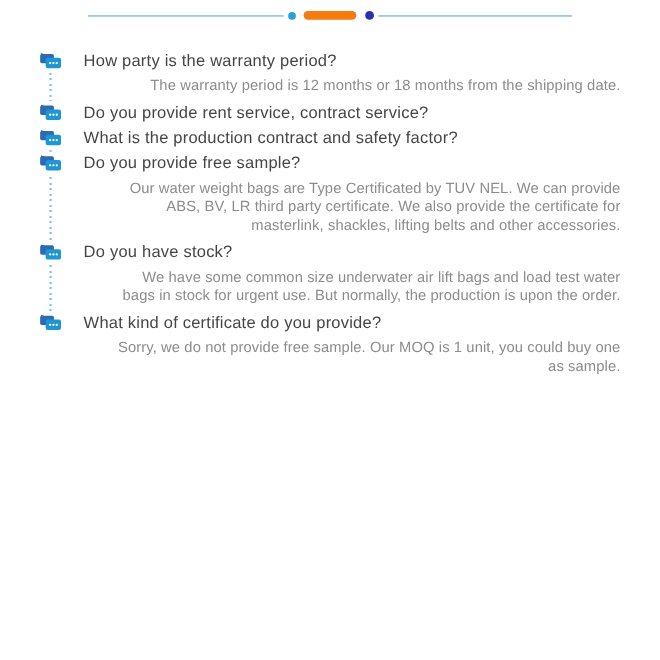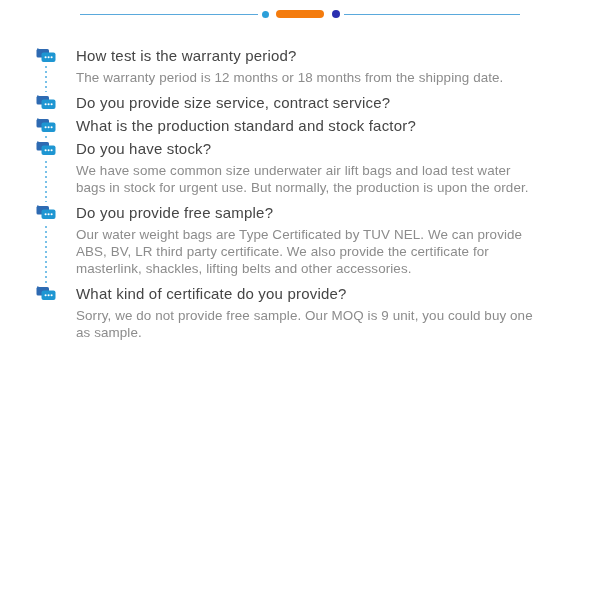--- a/index.html
+++ b/index.html
@@ -41,20 +41,21 @@
   .icon-wrap svg{display:block;background:#fff;box-shadow:0 0 0 3px #fff}
   .texts{flex:1;min-width:0}
   .question{
     font-size:15px;line-height:19px;letter-spacing:.2px;
     color:#454545;margin:0 0 4px;
   }
   .answer{
     font-size:13.4px;line-height:17px;letter-spacing:.1px;
     color:#8c8c8c;margin:0 0 7px;
     white-space:pre-line;
+    text-align:right;
   }
   .faq-item:last-child .answer{margin-bottom:0}
 </style>
 </head>
 <body>
 
 <div class="page">
 
   <div class="divider">
     <span class="d-line left"></span>
@@ -72,72 +73,54 @@
       <svg width="20" height="15" viewBox="0 0 20 15" xmlns="http://www.w3.org/2000/svg">
         <path d="M1.2,3.2 L1.2,0.2 L5,1.6 Z" fill="#2e6ab2"></path>
         <rect x="0.5" y="1" width="12.5" height="8.5" rx="1.6" fill="#2e6ab2"></rect>
         <rect x="5.5" y="4.5" width="14" height="9.5" rx="2" fill="#1e96d2"></rect>
         <circle cx="9.6" cy="9.3" r="1.05" fill="#ffffff"></circle>
         <circle cx="12.6" cy="9.3" r="1.05" fill="#ffffff"></circle>
         <circle cx="15.6" cy="9.3" r="1.05" fill="#ffffff"></circle>
       </svg>
     </span>
     <div class="texts">
-      <div class="question">How test is the warranty period?</div>
+      <div class="question">How party is the warranty period?</div>
       <div class="answer">The warranty period is 12 months or 18 months from the shipping date.</div>
     </div>
   </div>
 
   <div class="faq-item">
     <span class="icon-wrap">
       <svg width="20" height="15" viewBox="0 0 20 15" xmlns="http://www.w3.org/2000/svg">
         <path d="M1.2,3.2 L1.2,0.2 L5,1.6 Z" fill="#2e6ab2"></path>
         <rect x="0.5" y="1" width="12.5" height="8.5" rx="1.6" fill="#2e6ab2"></rect>
         <rect x="5.5" y="4.5" width="14" height="9.5" rx="2" fill="#1e96d2"></rect>
         <circle cx="9.6" cy="9.3" r="1.05" fill="#ffffff"></circle>
         <circle cx="12.6" cy="9.3" r="1.05" fill="#ffffff"></circle>
         <circle cx="15.6" cy="9.3" r="1.05" fill="#ffffff"></circle>
       </svg>
     </span>
     <div class="texts">
-      <div class="question">Do you provide size service, contract service?</div>
+      <div class="question">Do you provide rent service, contract service?</div>
     </div>
   </div>
 
   <div class="faq-item">
     <span class="icon-wrap">
       <svg width="20" height="15" viewBox="0 0 20 15" xmlns="http://www.w3.org/2000/svg">
         <path d="M1.2,3.2 L1.2,0.2 L5,1.6 Z" fill="#2e6ab2"></path>
         <rect x="0.5" y="1" width="12.5" height="8.5" rx="1.6" fill="#2e6ab2"></rect>
         <rect x="5.5" y="4.5" width="14" height="9.5" rx="2" fill="#1e96d2"></rect>
         <circle cx="9.6" cy="9.3" r="1.05" fill="#ffffff"></circle>
         <circle cx="12.6" cy="9.3" r="1.05" fill="#ffffff"></circle>
         <circle cx="15.6" cy="9.3" r="1.05" fill="#ffffff"></circle>
       </svg>
     </span>
     <div class="texts">
-      <div class="question">What is the production standard and stock factor?</div>
-    </div>
-  </div>
-
-  <div class="faq-item">
-    <span class="icon-wrap">
-      <svg width="20" height="15" viewBox="0 0 20 15" xmlns="http://www.w3.org/2000/svg">
-        <path d="M1.2,3.2 L1.2,0.2 L5,1.6 Z" fill="#2e6ab2"></path>
-        <rect x="0.5" y="1" width="12.5" height="8.5" rx="1.6" fill="#2e6ab2"></rect>
-        <rect x="5.5" y="4.5" width="14" height="9.5" rx="2" fill="#1e96d2"></rect>
-        <circle cx="9.6" cy="9.3" r="1.05" fill="#ffffff"></circle>
-        <circle cx="12.6" cy="9.3" r="1.05" fill="#ffffff"></circle>
-        <circle cx="15.6" cy="9.3" r="1.05" fill="#ffffff"></circle>
-      </svg>
-    </span>
-    <div class="texts">
-      <div class="question">Do you have stock?</div>
-      <div class="answer">We have some common size underwater air lift bags and load test water
-bags in stock for urgent use. But normally, the production is upon the order.</div>
+      <div class="question">What is the production contract and safety factor?</div>
     </div>
   </div>
 
   <div class="faq-item">
     <span class="icon-wrap">
       <svg width="20" height="15" viewBox="0 0 20 15" xmlns="http://www.w3.org/2000/svg">
         <path d="M1.2,3.2 L1.2,0.2 L5,1.6 Z" fill="#2e6ab2"></path>
         <rect x="0.5" y="1" width="12.5" height="8.5" rx="1.6" fill="#2e6ab2"></rect>
         <rect x="5.5" y="4.5" width="14" height="9.5" rx="2" fill="#1e96d2"></rect>
         <circle cx="9.6" cy="9.3" r="1.05" fill="#ffffff"></circle>
@@ -158,19 +141,37 @@
       <svg width="20" height="15" viewBox="0 0 20 15" xmlns="http://www.w3.org/2000/svg">
         <path d="M1.2,3.2 L1.2,0.2 L5,1.6 Z" fill="#2e6ab2"></path>
         <rect x="0.5" y="1" width="12.5" height="8.5" rx="1.6" fill="#2e6ab2"></rect>
         <rect x="5.5" y="4.5" width="14" height="9.5" rx="2" fill="#1e96d2"></rect>
         <circle cx="9.6" cy="9.3" r="1.05" fill="#ffffff"></circle>
         <circle cx="12.6" cy="9.3" r="1.05" fill="#ffffff"></circle>
         <circle cx="15.6" cy="9.3" r="1.05" fill="#ffffff"></circle>
       </svg>
     </span>
     <div class="texts">
+      <div class="question">Do you have stock?</div>
+      <div class="answer">We have some common size underwater air lift bags and load test water
+bags in stock for urgent use. But normally, the production is upon the order.</div>
+    </div>
+  </div>
+
+  <div class="faq-item">
+    <span class="icon-wrap">
+      <svg width="20" height="15" viewBox="0 0 20 15" xmlns="http://www.w3.org/2000/svg">
+        <path d="M1.2,3.2 L1.2,0.2 L5,1.6 Z" fill="#2e6ab2"></path>
+        <rect x="0.5" y="1" width="12.5" height="8.5" rx="1.6" fill="#2e6ab2"></rect>
+        <rect x="5.5" y="4.5" width="14" height="9.5" rx="2" fill="#1e96d2"></rect>
+        <circle cx="9.6" cy="9.3" r="1.05" fill="#ffffff"></circle>
+        <circle cx="12.6" cy="9.3" r="1.05" fill="#ffffff"></circle>
+        <circle cx="15.6" cy="9.3" r="1.05" fill="#ffffff"></circle>
+      </svg>
+    </span>
+    <div class="texts">
       <div class="question">What kind of certificate do you provide?</div>
-      <div class="answer">Sorry, we do not provide free sample. Our MOQ is 9 unit, you could buy one
+      <div class="answer">Sorry, we do not provide free sample. Our MOQ is 1 unit, you could buy one
 as sample.</div>
     </div>
   </div>
 </div>
 </div>
 
 </body></html>

